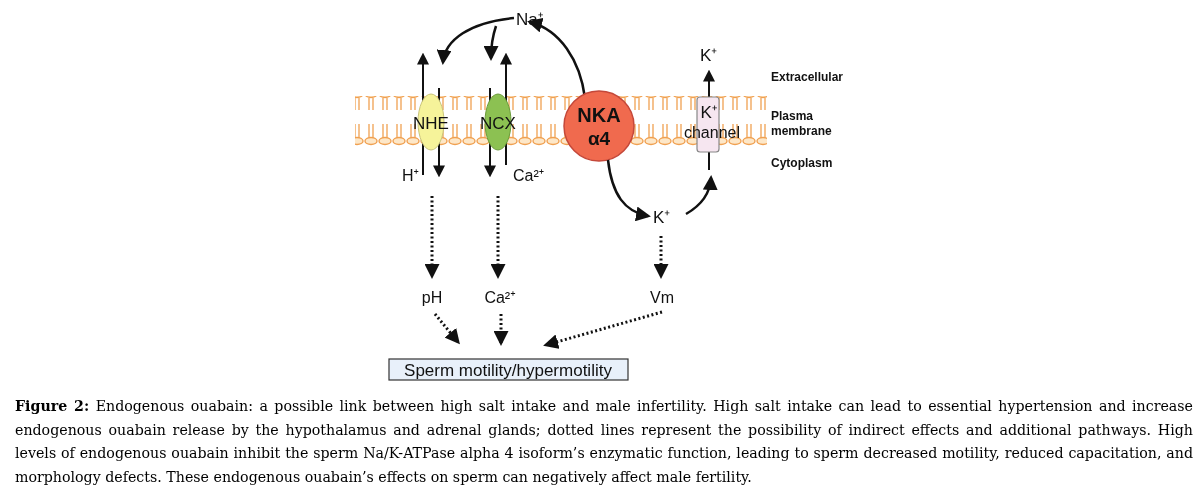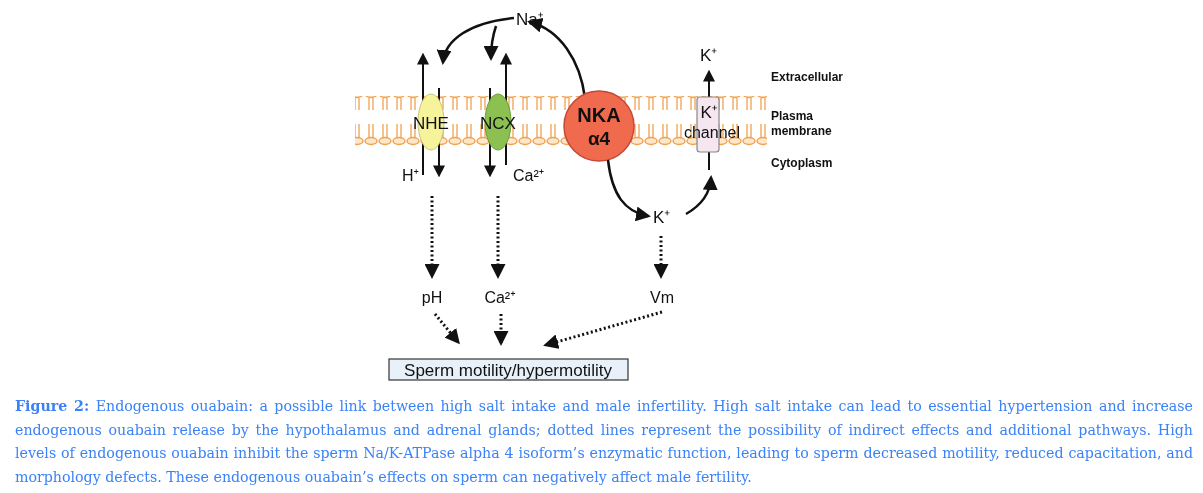--- a/index.html
+++ b/index.html
@@ -2,21 +2,21 @@
 <html><head>
 <meta charset="utf-8">
 <style>
   html, body { margin:0; padding:0; background:#ffffff; }
   body { width:1203px; height:493px; position:relative; overflow:hidden; }
   #figure { position:absolute; left:0; top:0; width:1203px; height:390px; }
   .lbl { font-family:"Liberation Sans", sans-serif; fill:#111; }
   #caption {
     position:absolute; left:15px; top:395px; width:1178px;
     font-family:"DejaVu Serif", "Liberation Serif", serif;
-    font-size:14.2px; line-height:23.5px; color:#3b82f6; text-align:justify;
+    font-size:14.2px; line-height:23.5px; color:#000000; text-align:justify;
   }
   #caption b { font-weight:bold; }
 </style>
 </head>
 <body>
 
 <svg id="figure" viewBox="0 0 1203 390" xmlns="http://www.w3.org/2000/svg">
   <defs>
     <marker id="ah" viewBox="0 0 10 10" refX="8" refY="5" markerWidth="6" markerHeight="6" orient="auto-start-reverse">
       <path d="M0,0 L10,5 L0,10 z" fill="#111"></path>

